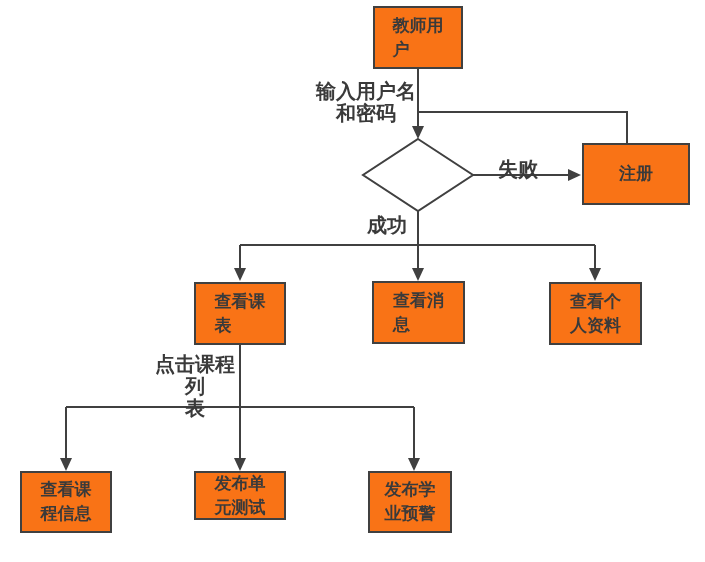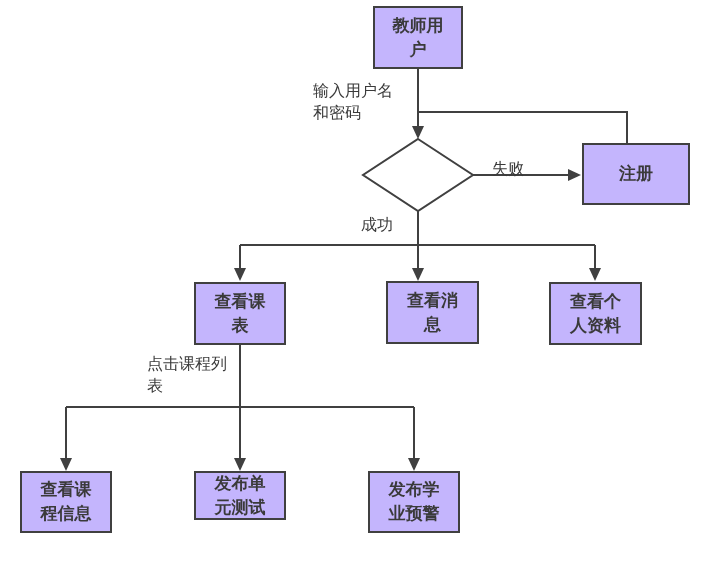--- a/index.html
+++ b/index.html
@@ -14,44 +14,45 @@
   }
   .connectors {
     position: absolute;
     left: 0; top: 0;
     width: 705px; height: 562px;
   }
   .node {
     position: absolute;
     box-sizing: border-box;
     border: 2px solid #404040;
-    background: #c4b5fd;
+    background: #f97316;
     display: flex;
     align-items: center;
     justify-content: center;
-    text-align: center;
+    text-align: left;
     font-size: 17px;
     font-weight: 700;
     line-height: 24px;
     white-space: pre-line;
   }
   .diamond-label {
     position: absolute;
     display: flex;
     align-items: center;
     justify-content: center;
     text-align: center;
     font-size: 18px;
     font-weight: 700;
     white-space: pre-line;
   }
   .edge-label {
     position: absolute;
-    font-size: 16px;
-    font-weight: 400;
+    text-align: center;
+    font-size: 20px;
+    font-weight: 700;
     line-height: 22px;
     white-space: pre-line;
   }
 </style>
 </head>
 <body>
 
 <div class="canvas">
 
   <svg class="connectors" viewBox="0 0 705 562" xmlns="http://www.w3.org/2000/svg">
@@ -95,41 +96,41 @@
 
   <div class="node" style="left:582px; top:143px; width:108px; height:62px;">
     <span>注册</span>
   </div>
 
   <div class="node" style="left:194px; top:282px; width:92px; height:63px;">
     <span>查看课
 表</span>
   </div>
 
-  <div class="node" style="left:386px; top:281px; width:93px; height:63px;">
+  <div class="node" style="left:372px; top:281px; width:93px; height:63px;">
     <span>查看消
 息</span>
   </div>
 
   <div class="node" style="left:549px; top:282px; width:93px; height:63px;">
     <span>查看个
 人资料</span>
   </div>
 
   <div class="node" style="left:20px; top:471px; width:92px; height:62px;">
     <span>查看课
 程信息</span>
   </div>
 
   <div class="node" style="left:194px; top:471px; width:92px; height:49px;">
     <span>发布单
 元测试</span>
   </div>
 
-  <div class="node" style="left:368px; top:471px; width:92px; height:62px;">
+  <div class="node" style="left:368px; top:471px; width:84px; height:62px;">
     <span>发布学
 业预警</span>
   </div>
 
 
   <div class="edge-label" style="left:313px; top:80px; width:106px;">输入用户名
 和密码</div>
 
   <div class="edge-label" style="left:492px; top:158px; width:52px;">失败</div>
 

